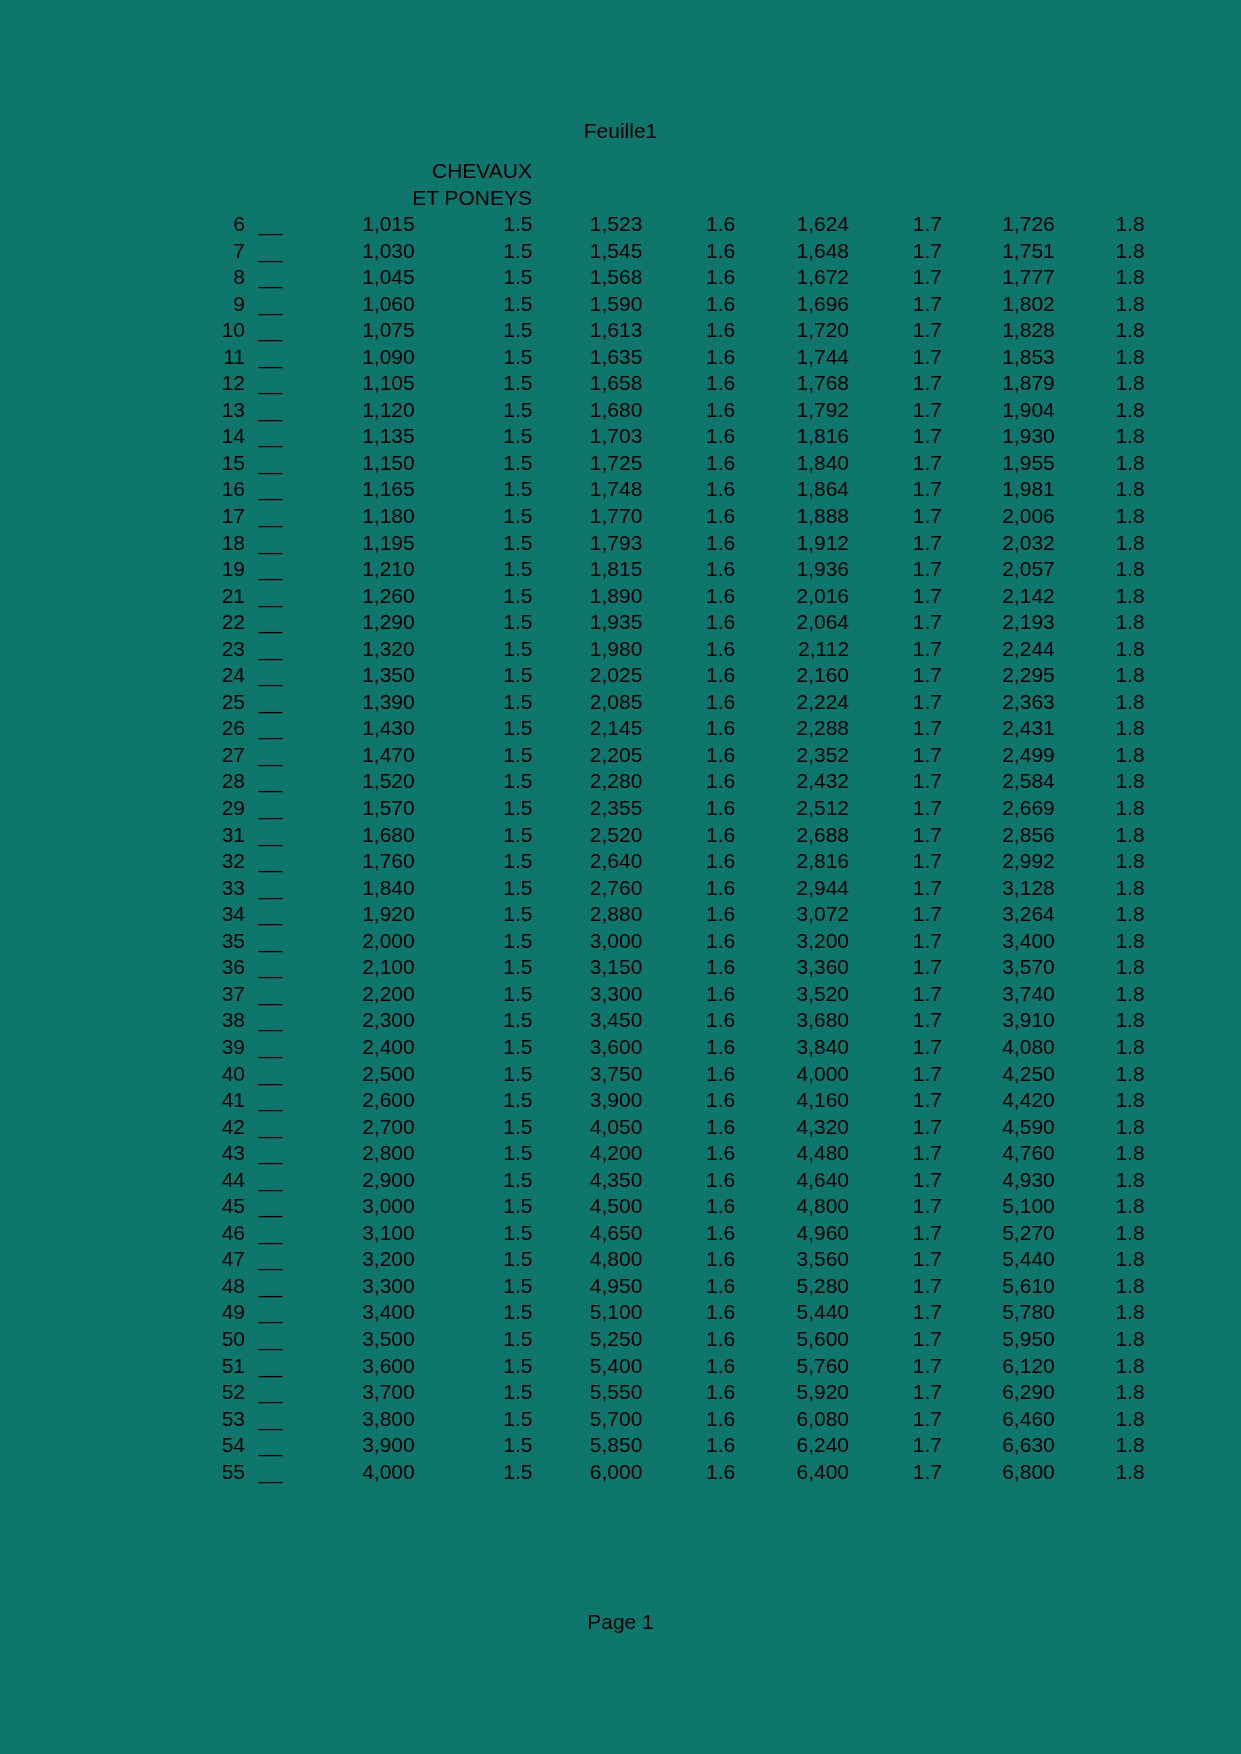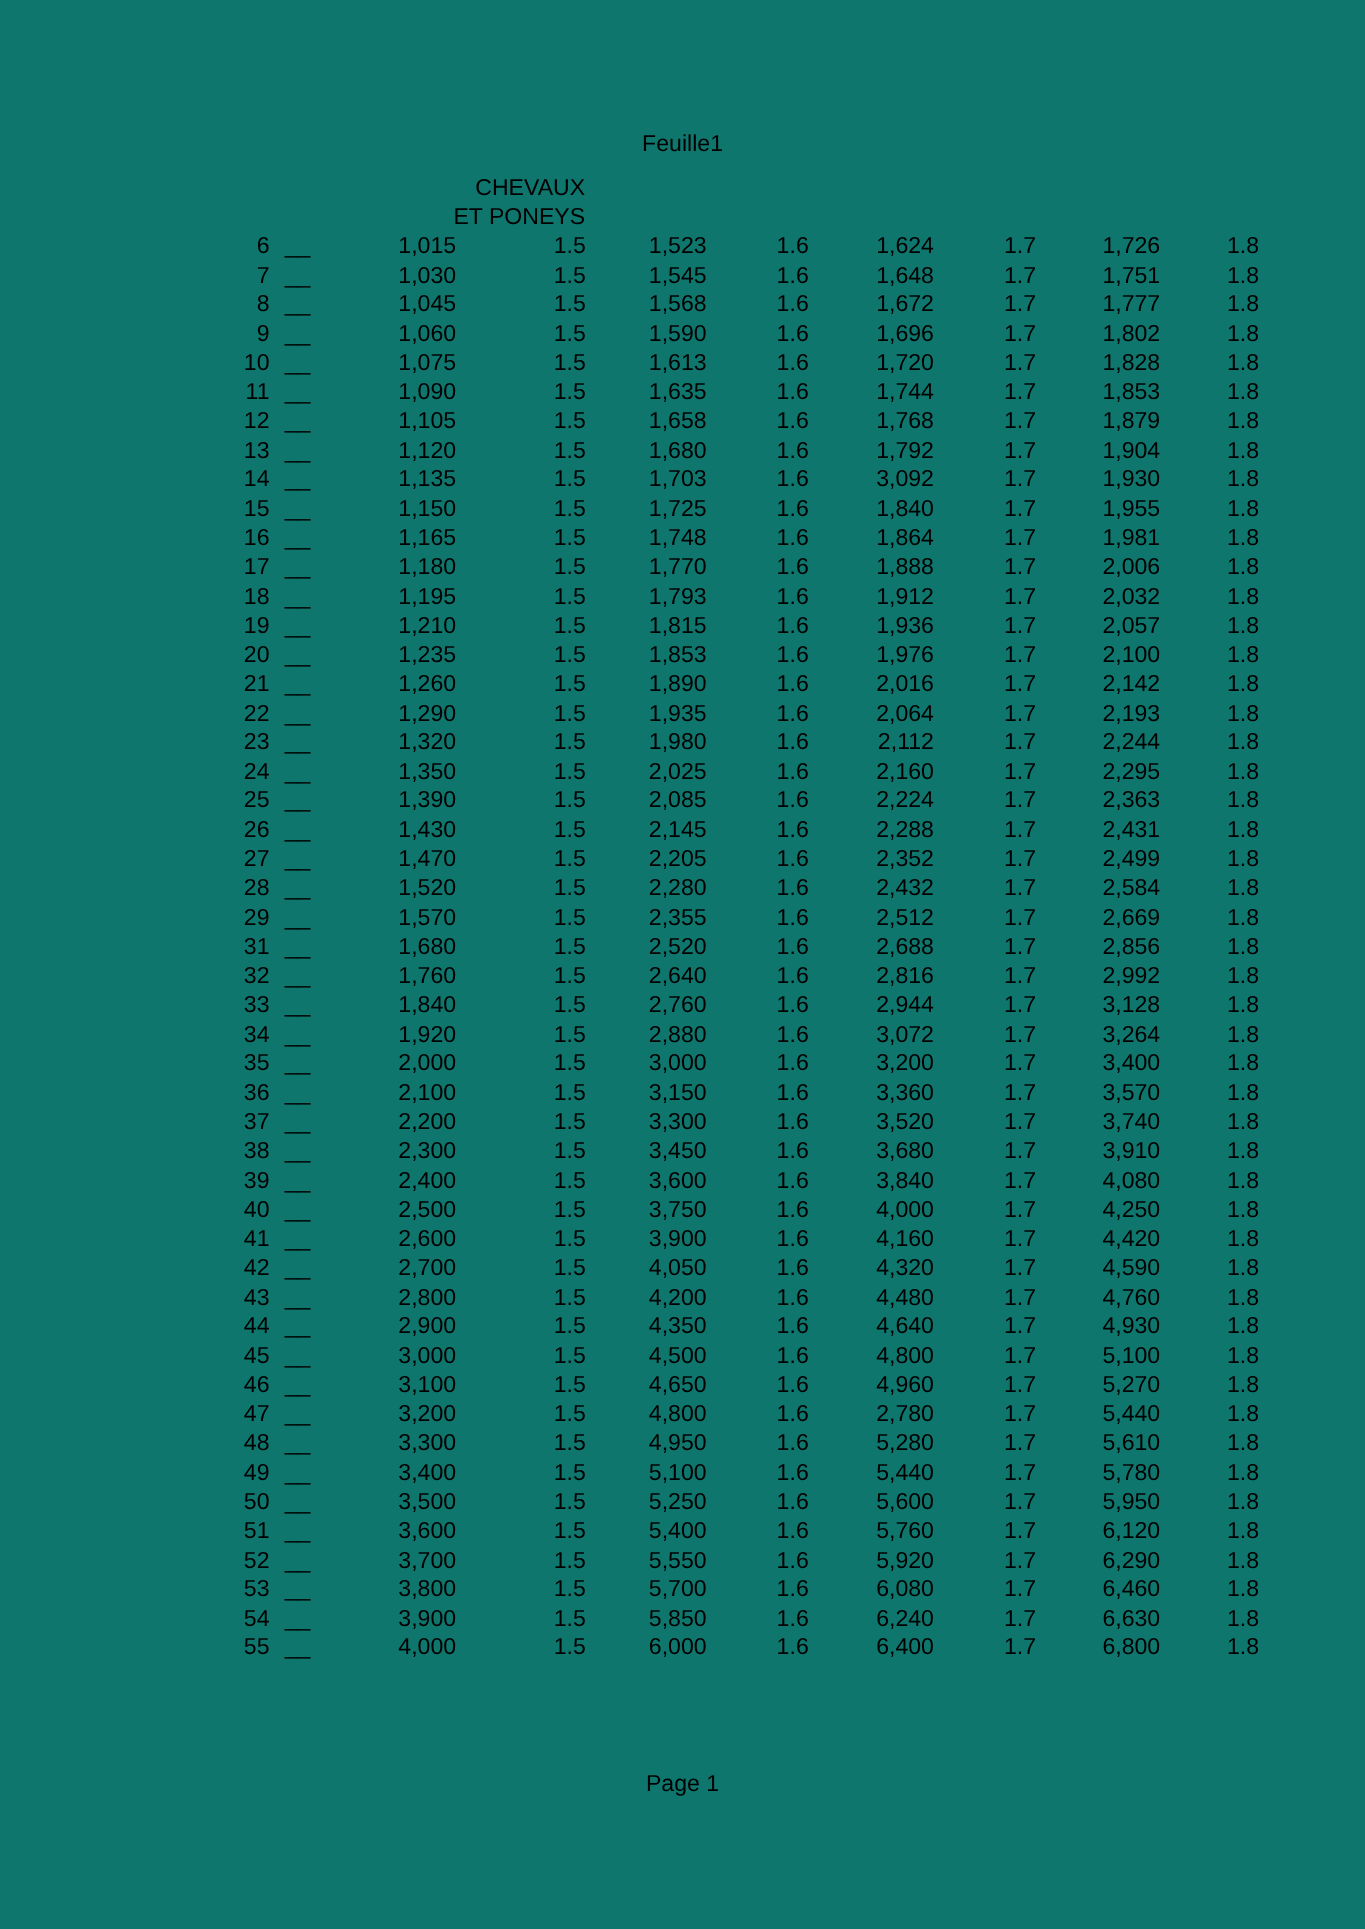--- a/index.html
+++ b/index.html
@@ -184,21 +184,21 @@
     <span class="c c-m18">1.8</span>
   </div>
 
   <div class="trow">
     <span class="c c-num">14</span>
     <span class="c c-mark">__</span>
     <span class="c c-base">1,135</span>
     <span class="c c-m15">1.5</span>
     <span class="c c-v15">1,703</span>
     <span class="c c-m16">1.6</span>
-    <span class="c c-v16">3,092</span>
+    <span class="c c-v16">1,816</span>
     <span class="c c-m17">1.7</span>
     <span class="c c-v17">1,930</span>
     <span class="c c-m18">1.8</span>
   </div>
 
   <div class="trow">
     <span class="c c-num">15</span>
     <span class="c c-mark">__</span>
     <span class="c c-base">1,150</span>
     <span class="c c-m15">1.5</span>
@@ -255,32 +255,20 @@
     <span class="c c-base">1,210</span>
     <span class="c c-m15">1.5</span>
     <span class="c c-v15">1,815</span>
     <span class="c c-m16">1.6</span>
     <span class="c c-v16">1,936</span>
     <span class="c c-m17">1.7</span>
     <span class="c c-v17">2,057</span>
     <span class="c c-m18">1.8</span>
   </div>
 
-  <div class="trow">
-    <span class="c c-num">20</span>
-    <span class="c c-mark">__</span>
-    <span class="c c-base">1,235</span>
-    <span class="c c-m15">1.5</span>
-    <span class="c c-v15">1,853</span>
-    <span class="c c-m16">1.6</span>
-    <span class="c c-v16">1,976</span>
-    <span class="c c-m17">1.7</span>
-    <span class="c c-v17">2,100</span>
-    <span class="c c-m18">1.8</span>
-  </div>
 
   <div class="trow">
     <span class="c c-num">21</span>
     <span class="c c-mark">__</span>
     <span class="c c-base">1,260</span>
     <span class="c c-m15">1.5</span>
     <span class="c c-v15">1,890</span>
     <span class="c c-m16">1.6</span>
     <span class="c c-v16">2,016</span>
     <span class="c c-m17">1.7</span>
@@ -601,21 +589,21 @@
     <span class="c c-m18">1.8</span>
   </div>
 
   <div class="trow">
     <span class="c c-num">47</span>
     <span class="c c-mark">__</span>
     <span class="c c-base">3,200</span>
     <span class="c c-m15">1.5</span>
     <span class="c c-v15">4,800</span>
     <span class="c c-m16">1.6</span>
-    <span class="c c-v16">2,780</span>
+    <span class="c c-v16">3,560</span>
     <span class="c c-m17">1.7</span>
     <span class="c c-v17">5,440</span>
     <span class="c c-m18">1.8</span>
   </div>
 
   <div class="trow">
     <span class="c c-num">48</span>
     <span class="c c-mark">__</span>
     <span class="c c-base">3,300</span>
     <span class="c c-m15">1.5</span>

